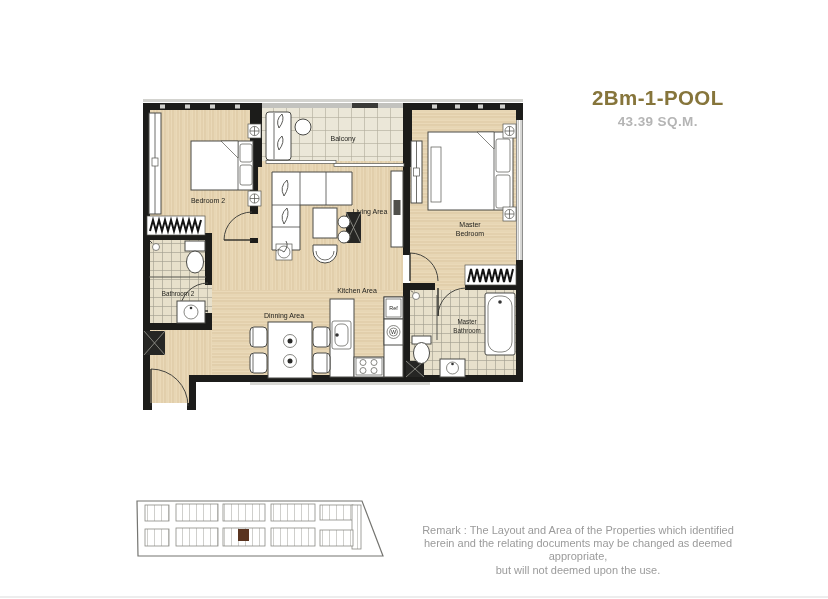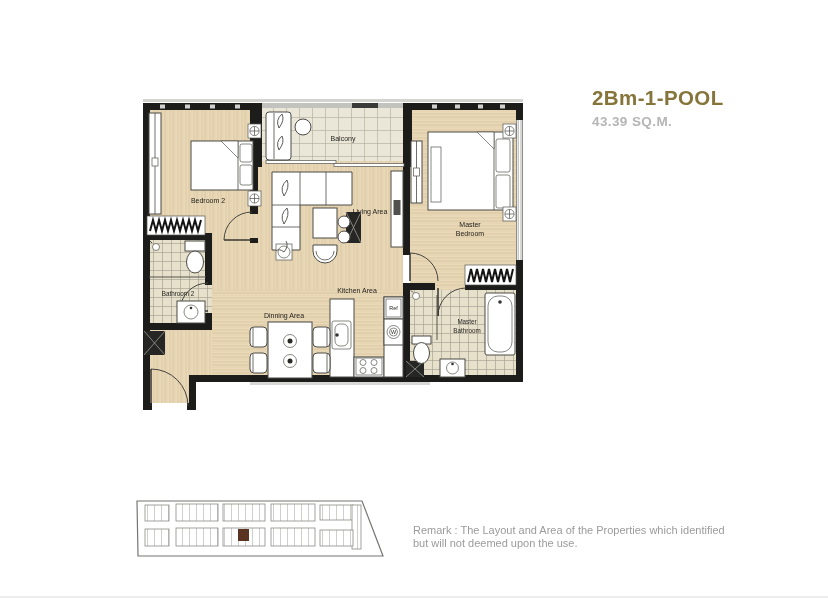--- a/index.html
+++ b/index.html
@@ -1,17 +1,17 @@
 <!DOCTYPE html>
 <html><head>
 <meta charset="utf-8">
 <style>
   html,body{margin:0;padding:0;background:#ffffff;}
   .canvas{position:relative;width:828px;height:599px;background:#ffffff;overflow:hidden;
-          font-family:"Liberation Sans",sans-serif;}
+          font-family:"Liberation Sans",sans-serif;text-align:center;}
   .title-block{position:absolute;left:592px;top:86px;}
   .unit-name{font-size:20.5px;font-weight:bold;letter-spacing:.4px;color:#86753b;}
   .unit-area{margin-top:4px;font-size:13.5px;font-weight:bold;letter-spacing:.4px;color:#b5b5b5;}
   .remark{position:absolute;left:413px;top:524px;width:330px;font-size:11px;line-height:13.2px;color:#9b9b9b;}
   .bottom-rule{position:absolute;left:0;top:596px;width:828px;height:2px;background:#ededed;}
   svg{position:absolute;display:block;}
   #floorplan{left:130px;top:95px;}
   #keyplan{left:128px;top:497px;}
   svg text{font-family:"Liberation Sans",sans-serif;fill:#23231f;}
   .roomlabel{font-size:7px;}
@@ -363,17 +363,18 @@
       <rect x="176" y="528" width="42" height="18"></rect>
       <rect x="223" y="528" width="42" height="18"></rect>
       <rect x="271" y="528" width="44" height="18"></rect>
       <rect x="320" y="530" width="33" height="16"></rect>
     </g>
     <rect x="238" y="529" width="11" height="12" fill="#5a3420"></rect>
   </svg>
 
   <div class="remark">
     <div>Remark : The Layout and Area of the Properties which identified</div>
+    <div>herein and the relating documents may be changed as deemed appropriate,</div>
     <div>but will not deemed upon the use.</div>
   </div>
 
   <div class="bottom-rule"></div>
 </div>
 
 </body></html>

